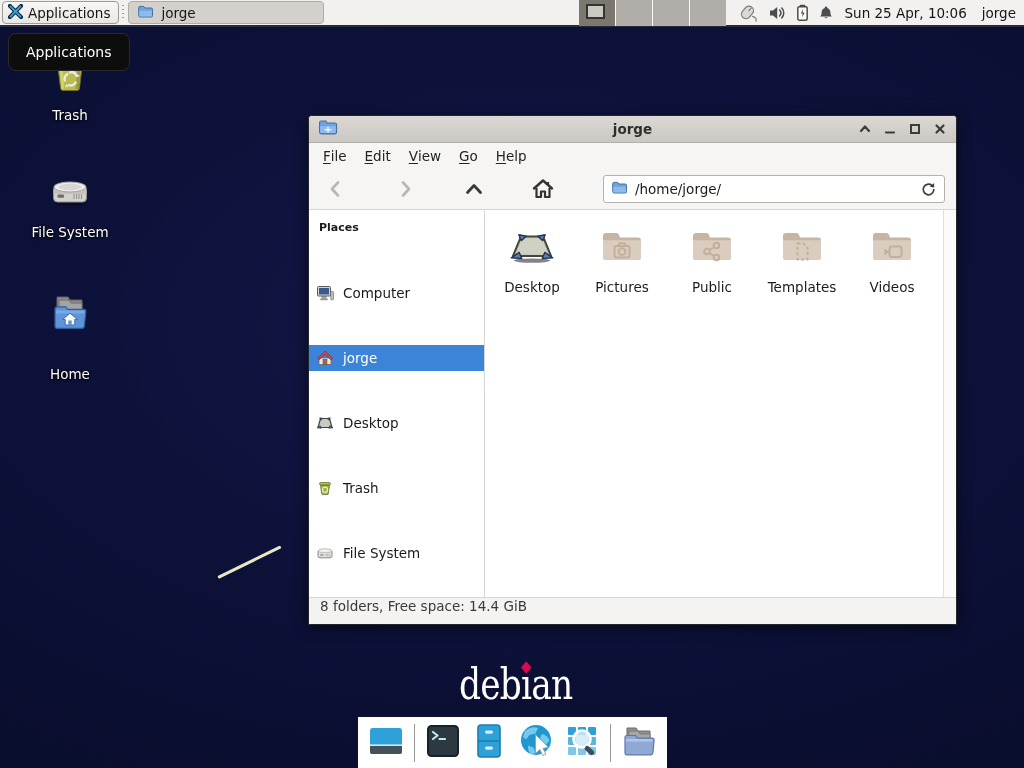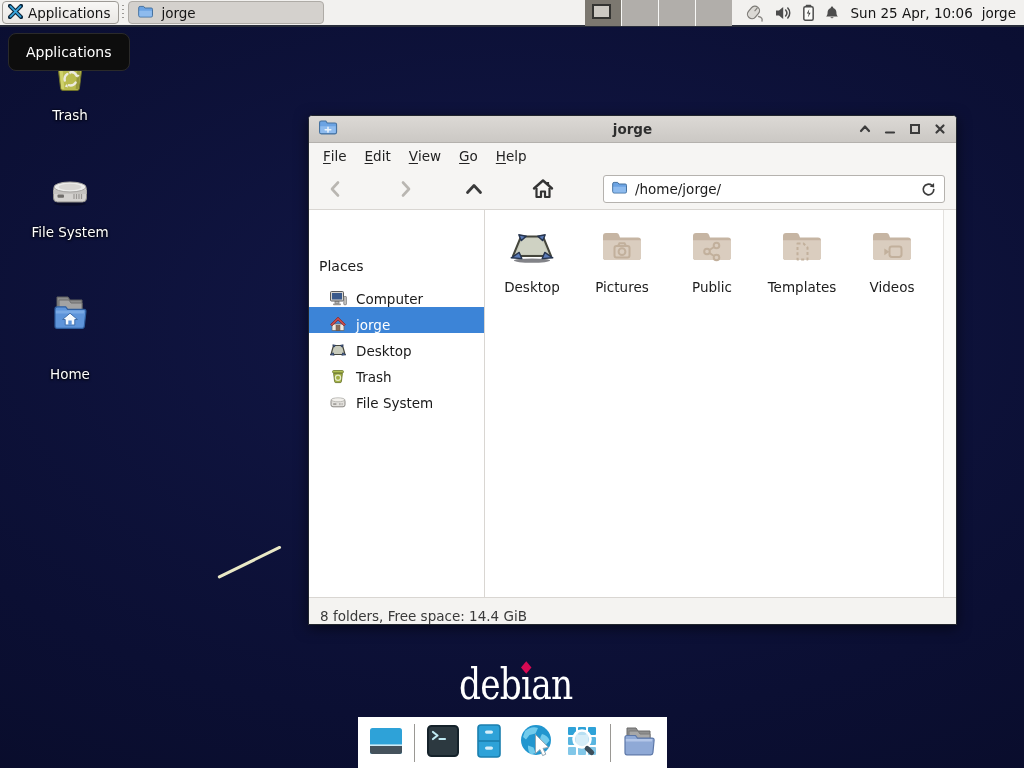--- a/index.html
+++ b/index.html
@@ -34,21 +34,21 @@
   .pager { display:flex; height:27px; background:#f8f8f6; margin-right:12px; }
   .pager .ws { width:36px; height:100%; background:#b1aeaa; margin-right:1px; position:relative; }
   .pager .ws:last-child { margin-right:0; }
   .pager .ws.active { background:#7c7870; }
   .pager .ws.active .mini-win {
     position:absolute; left:7px; top:5px; width:19px; height:15px;
     background:#ccc9c3; border:2px solid #343432;
   }
   .tray { display:flex; align-items:center; gap:9px; margin-right:11px; }
   .tray .ticon { display:flex; align-items:center; }
-  .clock { font-size:13.5px; color:#141414; margin-right:9px; }
+  .clock { font-size:13.5px; color:#141414; margin-right:15px; }
   .session-user { font-size:13.5px; color:#141414; margin-right:8px; }
 
   
   #tooltip {
     position:absolute; left:8px; top:33px; height:38px; line-height:36px;
     padding:0 17px; background:#0d0d0d; border:1px solid #2a2a2a; border-radius:8px;
     color:#fff; font-size:14px; z-index:60;
   }
 
   
@@ -107,40 +107,40 @@
   .nav-btn { width:31px; height:30px; display:flex; align-items:center; justify-content:center; border-radius:3px; }
   .addressbar {
     flex:1; height:28px; background:#fff; border:1px solid #b5b2ae; border-radius:3px;
     display:flex; align-items:center; gap:7px; padding:0 7px; margin-left:7px;
     font-size:13.5px; color:#1a1a1a;
   }
   .reload-btn { margin-left:auto; display:flex; align-items:center; }
 
   .body-row { flex:1; display:flex; min-height:0; position:relative; }
   .sidebar { width:176px; flex:none; border-right:1px solid #d9d6d2; background:#fff; padding-top:5px; }
-  .sb-header { font-weight:normal; font-size:14px; color:#1a1a1a; padding:6px 10px 7px;margin-top:37px; }
-  .sb-item { height:26px; display:flex; align-items:flex-end; gap:9px; padding-left:20px; font-size:13.5px; color:#1a1a1a; }
+  .sb-header { font-weight:bold; font-size:11px; color:#1a1a1a; padding:6px 10px 7px; }
+  .sb-item { height:26px; display:flex; align-items:center; gap:9px; padding-left:7px; font-size:13.5px; color:#1a1a1a;margin-top:39px; }
   .sb-item.selected { background:#3c84d7; color:#fff; }
   .sb-item .sbicon { display:flex; width:18px; justify-content:center; }
 
   .files-wrap { flex:1; position:relative; background:#fff; }
   .file-grid {
     position:absolute; inset:0 13px 0 0; padding:13px 0 0 2px;
     display:grid; grid-template-columns:repeat(5, 90px); grid-auto-rows:95px; align-content:start;
   }
   .file-item { width:90px; display:flex; flex-direction:column; align-items:center; }
   .file-item .flabel { margin-top:4px; font-size:13.5px; color:#1c1c1c; }
   .scroll-track {
     position:absolute; top:0; right:0; bottom:0; width:13px;
     background:#fbfbfa; border-left:1px solid #e3e1de;
   }
 
   .statusbar {
     height:27px; flex:none; border-top:1px solid #d9d6d2; background:#f4f3f1;
-    display:flex; align-items:flex-end; padding-left:11px; font-size:13.5px; color:#3a3a3a;
+    display:flex; align-items:flex-start; padding-left:11px; font-size:13.5px; color:#3a3a3a;
   }
 
   
   #dock {
     position:absolute; left:358px; top:717px; width:309px; height:51px;
     background:#ffffff; display:flex; align-items:center; padding:0 7px; gap:5px; z-index:40;
   }
   #dock .dock-item { display:flex; align-items:center; justify-content:center; width:42px; height:42px; }
   #dock .dock-sep { width:1px; height:38px; background:#9a9894; margin:0 2px; flex:none; }
 </style>

